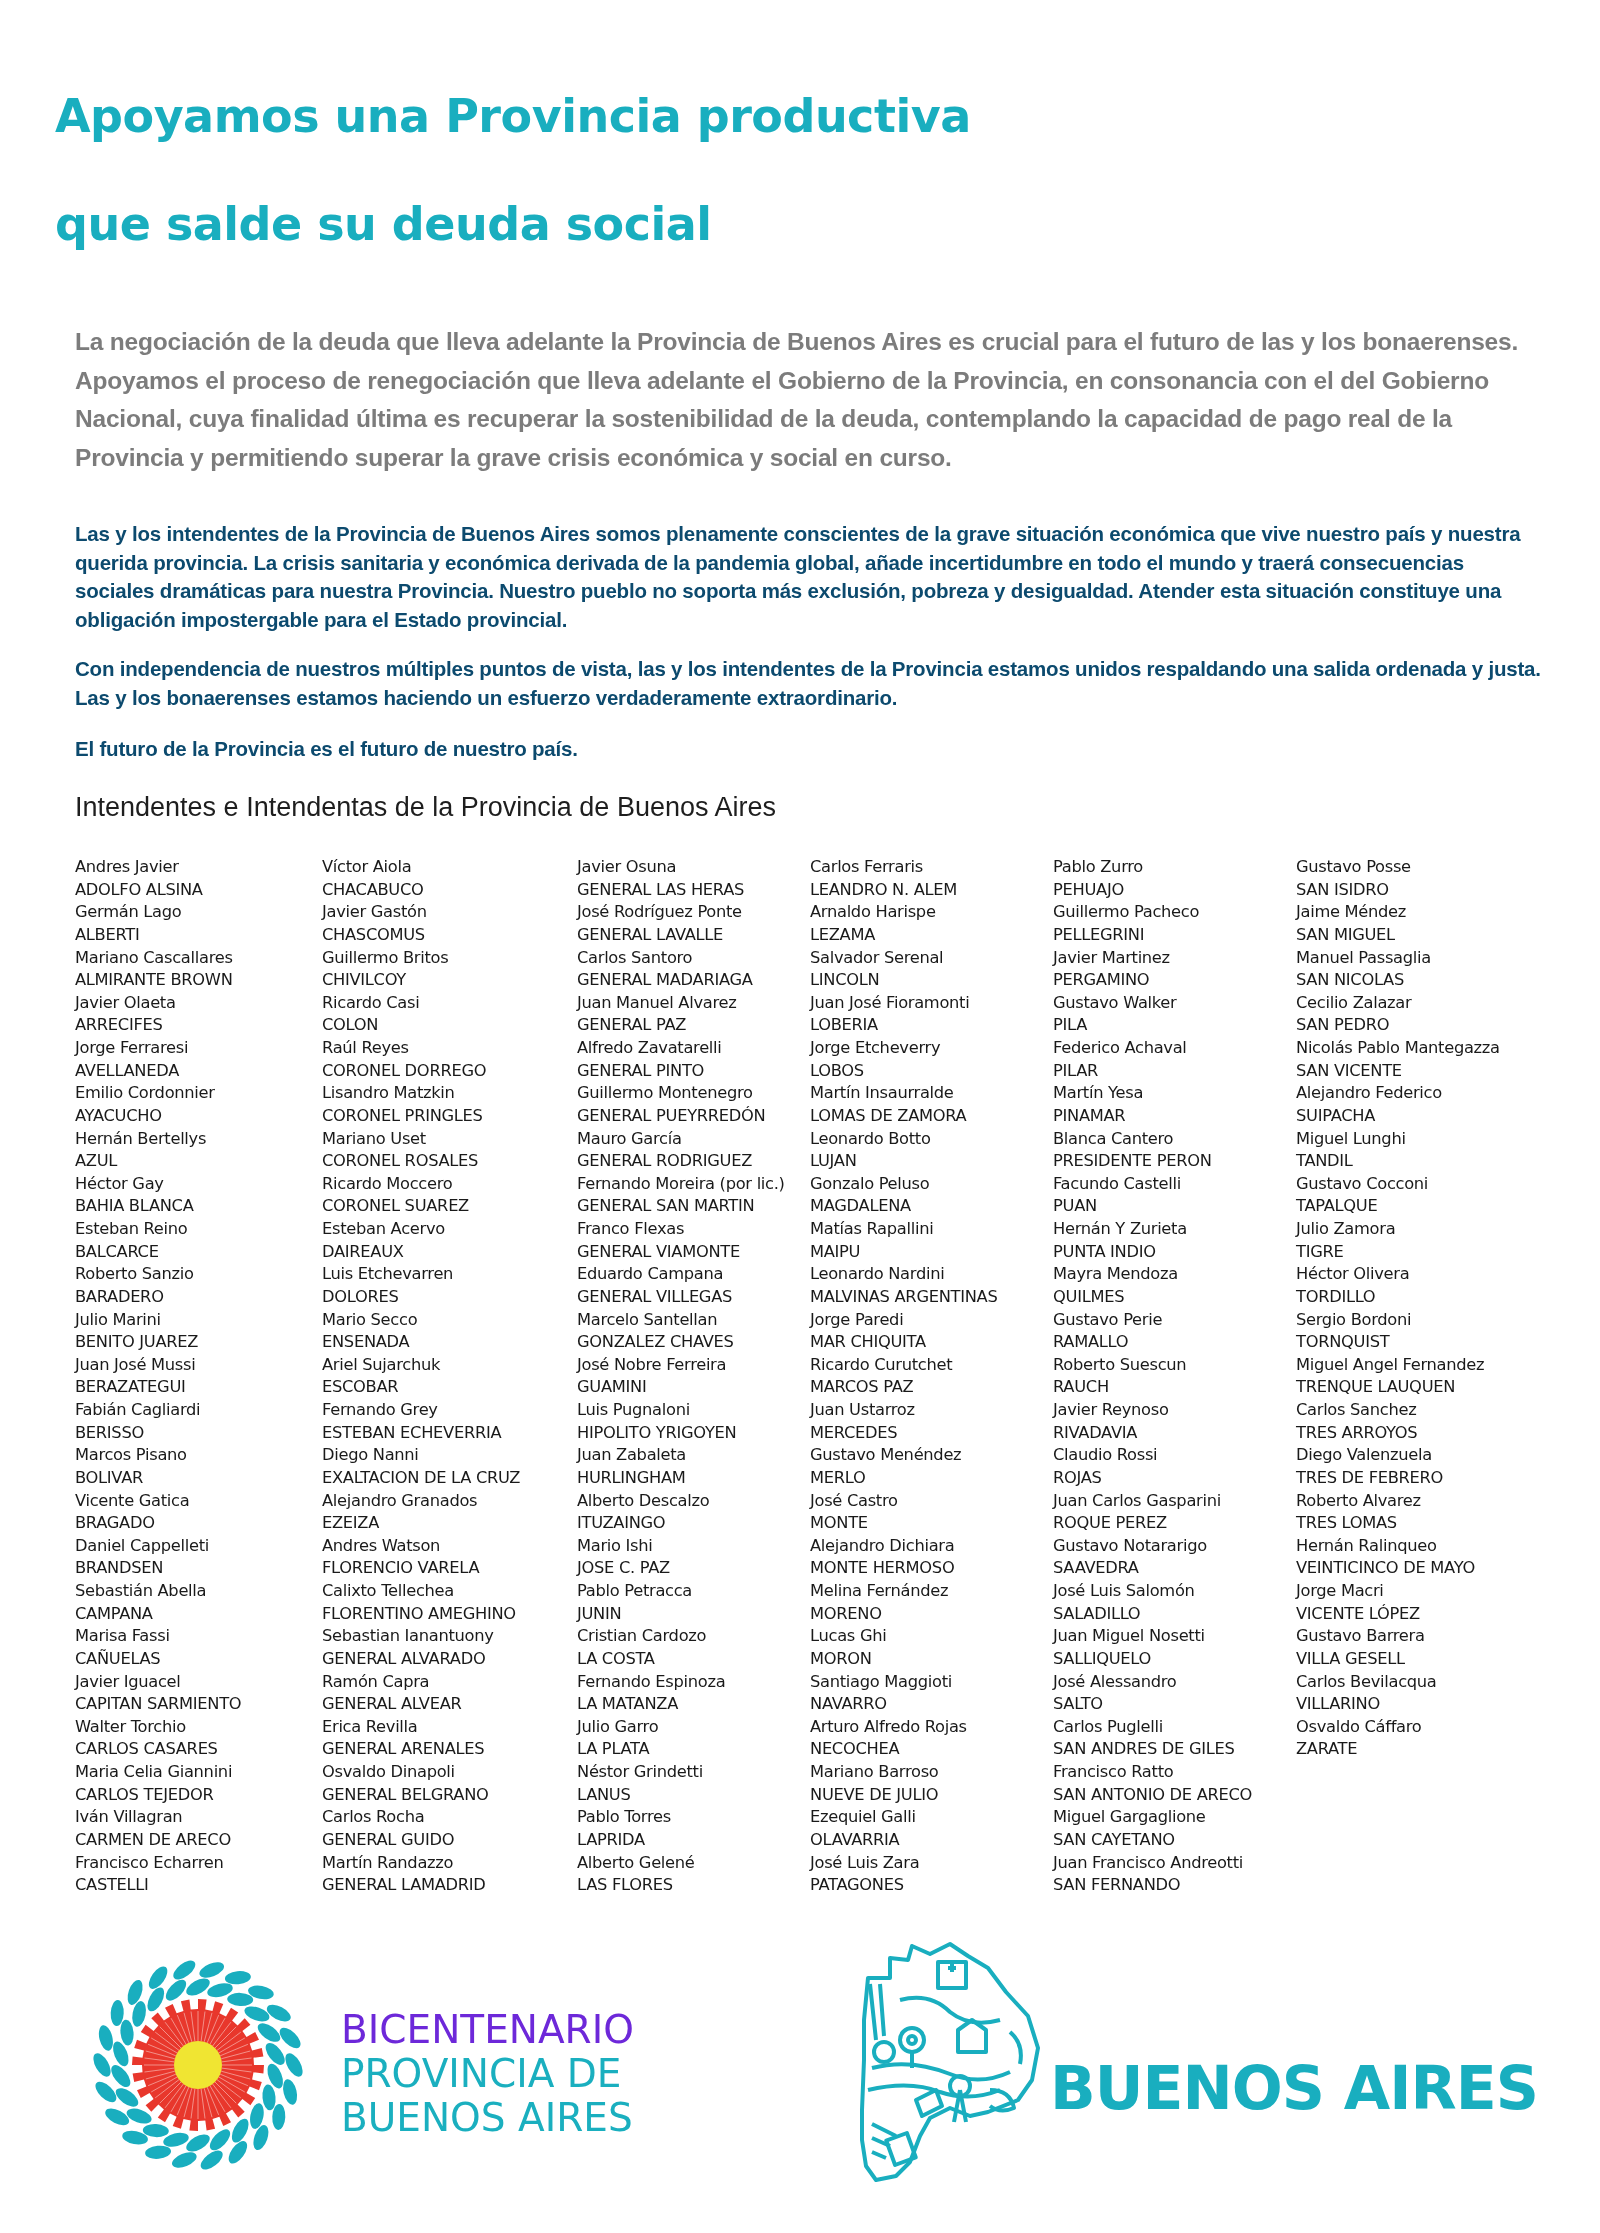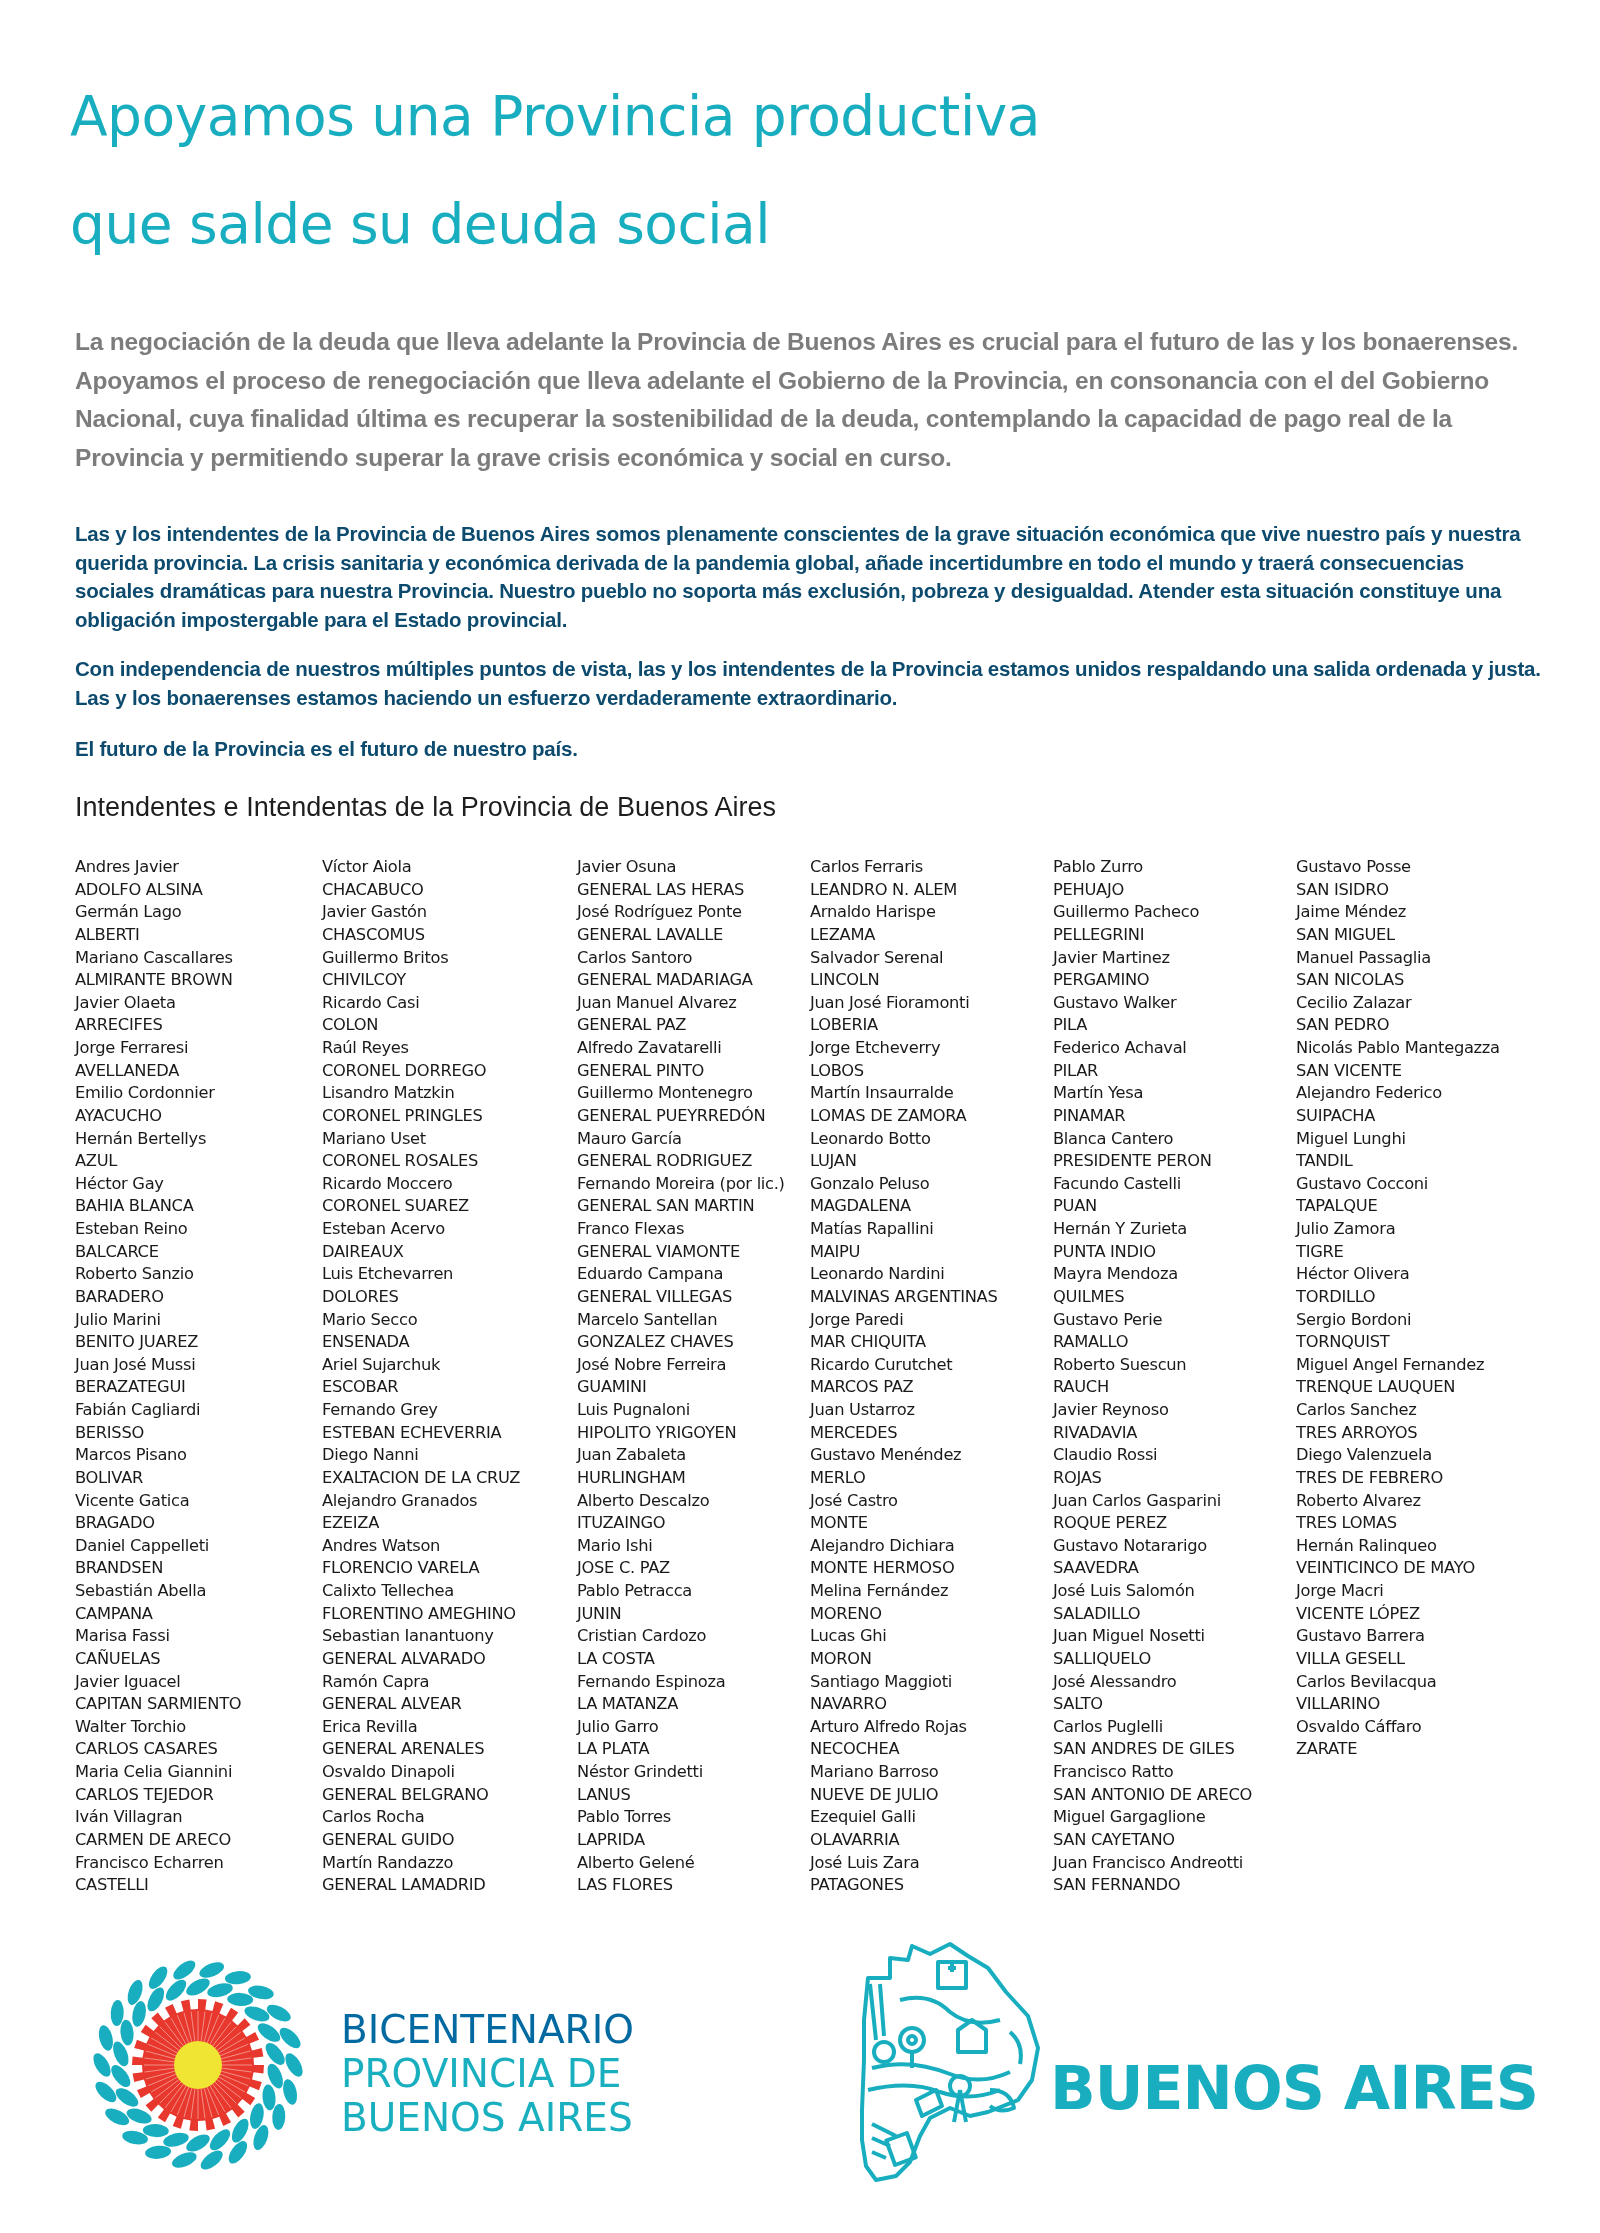--- a/index.html
+++ b/index.html
@@ -1,32 +1,32 @@
 <!DOCTYPE html>
 <html><head>
 <meta charset="utf-8">
 <style>
   html, body { margin: 0; padding: 0; background: #ffffff; }
   body { width: 1600px; height: 2233px; position: relative; overflow: hidden; font-family: "Liberation Sans", sans-serif; }
-  .title { position: absolute; left: 70px; top: 62px; width: 1500px; color: #19aebf; font-family: "DejaVu Sans", sans-serif; font-weight: normal; font-size: 55px; line-height: 108px; letter-spacing: -0.5px; margin: 0; }
+  .title { position: absolute; left: 55px; top: 62px; width: 1500px; color: #19aebf; font-family: "DejaVu Sans", sans-serif; font-weight: bold; font-size: 46px; line-height: 108px; letter-spacing: -0.5px; margin: 0; }
   .lead { position: absolute; left: 75px; top: 323px; width: 1460px; color: #7c7c7c; font-weight: bold; font-size: 24.5px; line-height: 38.5px; letter-spacing: -0.2px; margin: 0; }
   .body-p { position: absolute; left: 75px; width: 1470px; color: #0c4a6e; font-weight: bold; font-size: 20.5px; line-height: 28.5px; letter-spacing: -0.2px; margin: 0; }
   #p1 { top: 520px; }
   #p2 { top: 655px; }
   #p3 { top: 735px; }
   .sig-heading { position: absolute; left: 75px; top: 792px; color: #1e1e1e; font-size: 27px; margin: 0; }
   .cols { position: absolute; top: 856px; left: 0; width: 1600px; height: 1060px; }
   .col { position: absolute; top: 0; list-style: none; margin: 0; padding: 0; font-family: "DejaVu Sans", sans-serif; font-size: 16.3px; line-height: 22.62px; color: #1a1a1a; letter-spacing: -0.3px; white-space: nowrap; }
   .col li { margin: 0; padding: 0; }
   #col-0 { left: 75px; } #col-1 { left: 322px; } #col-2 { left: 577px; }
   #col-3 { left: 810px; } #col-4 { left: 1053px; } #col-5 { left: 1296px; }
   .logo-left { position: absolute; left: 78px; top: 1945px; width: 640px; height: 240px; }
   .logo-left svg { position: absolute; left: 0; top: 0; }
   .bicent-text { position: absolute; left: 263px; top: 63px; font-family: "DejaVu Sans", sans-serif; font-size: 39px; line-height: 44px; letter-spacing: 0px; }
-  .bicent-line1 { color: #0369a1; }
+  .bicent-line1 { color: #6d28d9; }
   .bicent-line2, .bicent-line3 { color: #1aafbf; }
   .logo-right { position: absolute; left: 850px; top: 1940px; width: 700px; height: 250px; }
   .logo-right svg { position: absolute; left: 0; top: 0; }
   .gob-line1 { position: absolute; left: 205px; top: 78px; font-family: "DejaVu Sans", sans-serif; font-weight: bold; font-size: 29px; color: #7d7d7d; letter-spacing: -0.3px; white-space: nowrap; }
   .gob-line2 { position: absolute; left: 200px; top: 113px; font-family: "DejaVu Sans", sans-serif; font-weight: bold; font-size: 60px; color: #19aebf; letter-spacing: -1px; white-space: nowrap; }
 </style>
 </head>
 <body>
 
 <h1 class="title">

